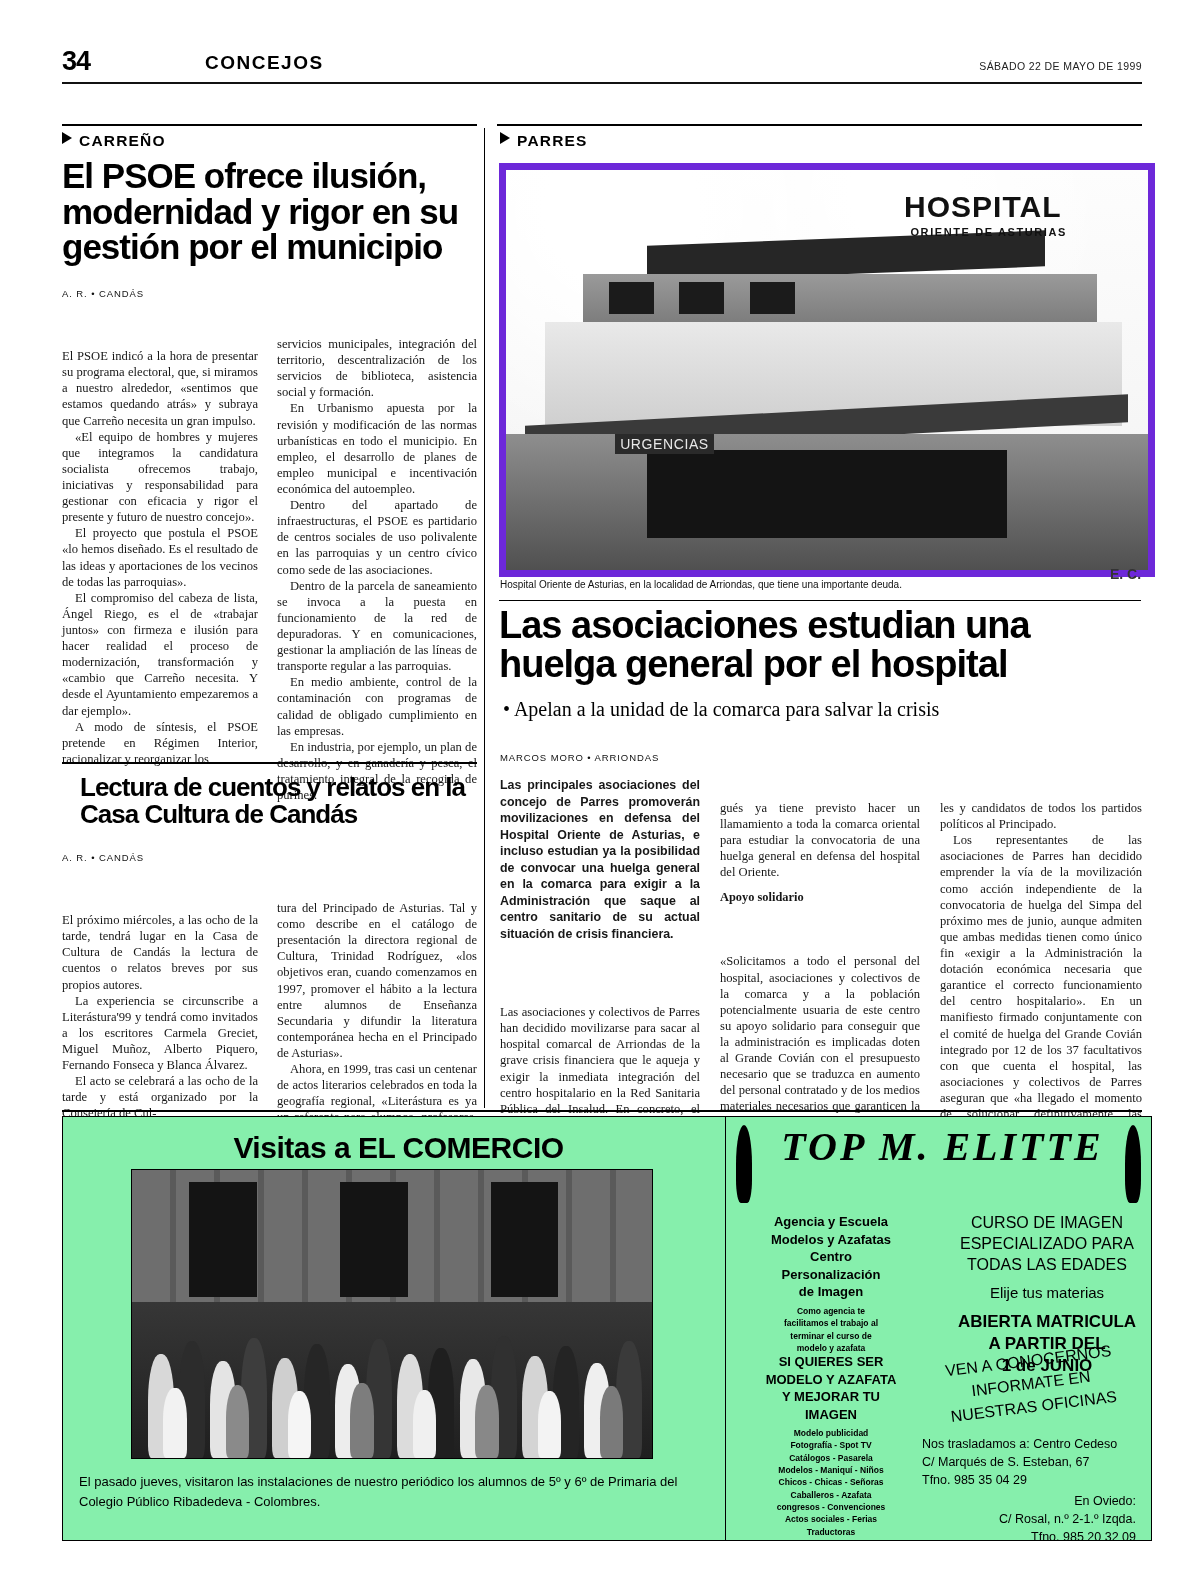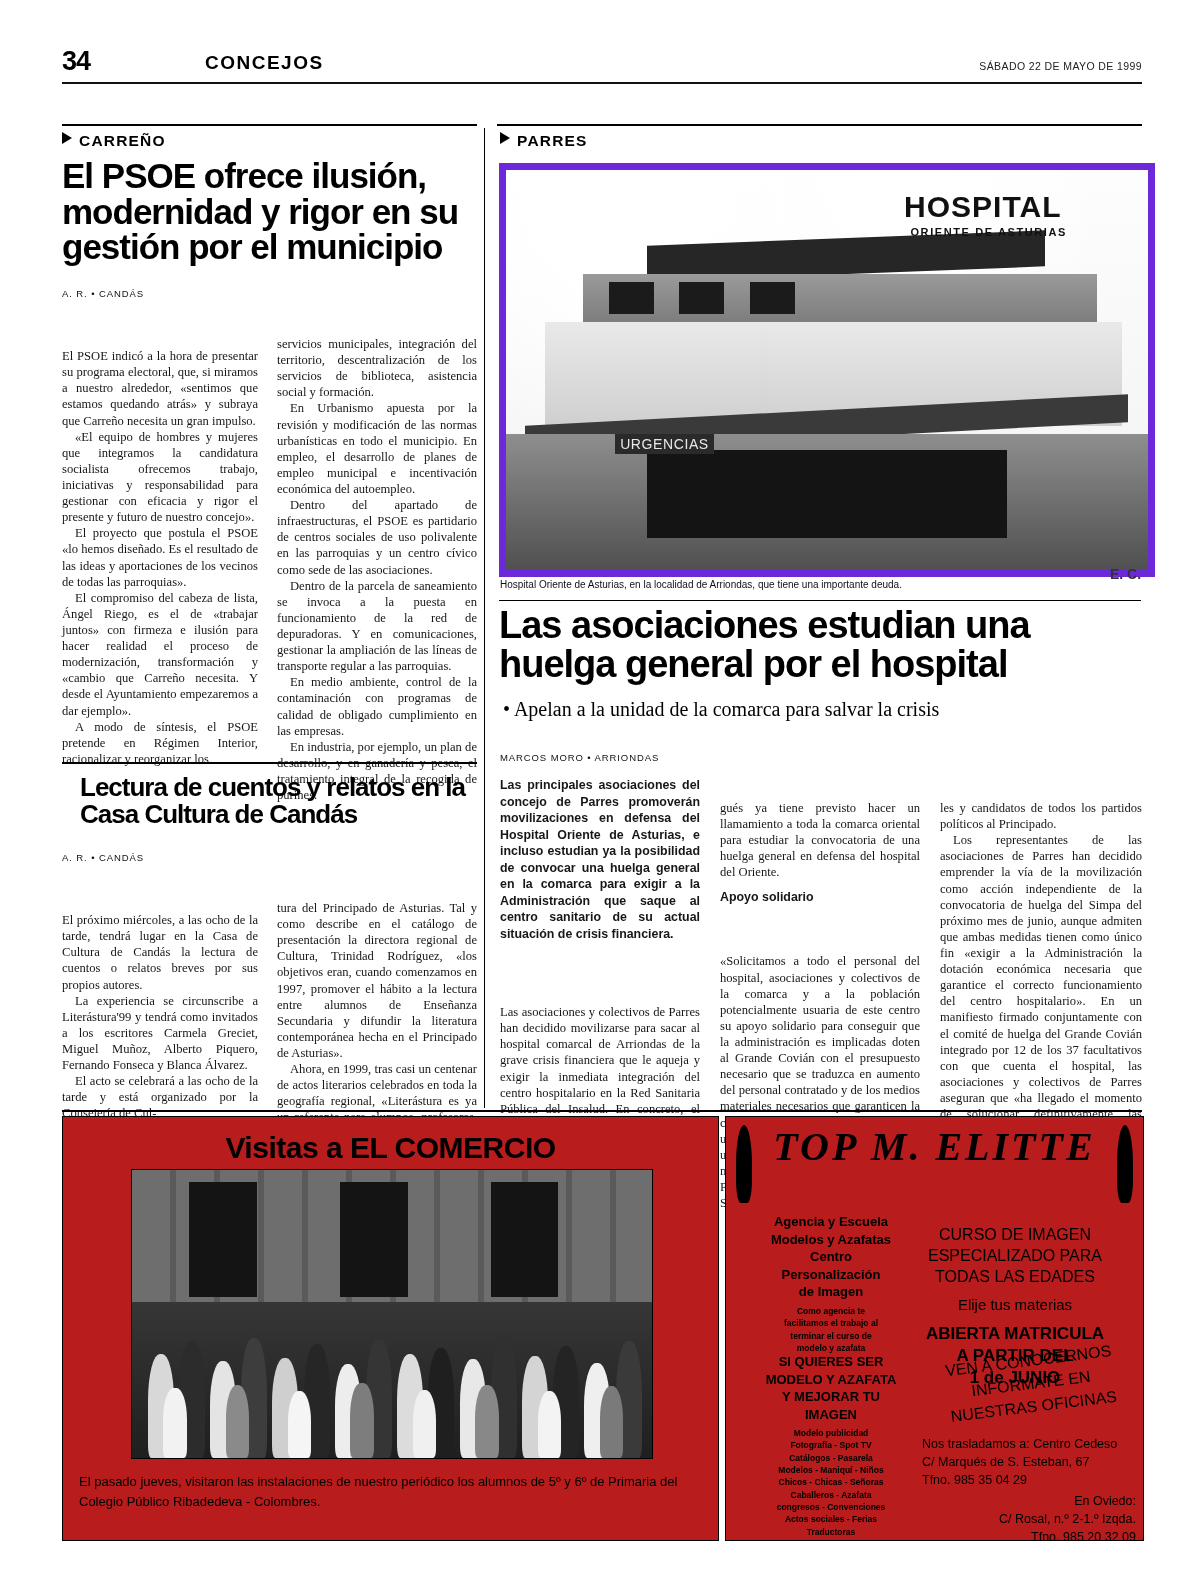--- a/index.html
+++ b/index.html
@@ -43,21 +43,21 @@
   
   .byline{font-family:"Liberation Sans",sans-serif;font-size:9.5px;
           letter-spacing:.9px;color:#111;margin-bottom:13px;}
   .col{position:absolute;font-size:12.6px;line-height:1.28;text-align:justify;
        hyphens:auto;-webkit-hyphens:auto;color:#171717;}
   .col p{margin:0;text-indent:13px;}
   .col p.first{text-indent:0;margin-top:48px;}
   .lead{font-family:"Liberation Sans",sans-serif;font-weight:bold;
         font-size:12.4px;line-height:1.33;text-align:justify;}
   .lead p{text-indent:0;}
-  .subsec{font-family:Liberation Sans, sans-serif;font-weight:bold;
+  .subsec{font-family:Liberation Serif, serif;font-weight:bold;
           font-size:12.4px;margin:9px 0 1px;}
 
   
   .photo{position:absolute;overflow:hidden;border:7px solid #6d28d9;background:#cfcfcf;}
   .caption{position:absolute;font-family:"Liberation Sans",sans-serif;
            font-size:10px;color:#111;}
   .credit{position:absolute;font-family:"Liberation Sans",sans-serif;font-size:14px;color:#333;font-weight:bold;}
 
   
   .hosp-sky{position:absolute;inset:0;
@@ -84,21 +84,21 @@
 
   
   .school{position:absolute;inset:0;background:linear-gradient(#4a4a4a,#1f1f1f);}
   .school-wall{position:absolute;left:0;top:0;width:100%;height:46%;
     background:repeating-linear-gradient(90deg,#6e6e6e 0 38px,#5a5a5a 38px 44px);}
   .school-door{position:absolute;background:#141414;}
   .crowd{position:absolute;left:0;bottom:0;width:100%;height:58%;}
   .kid{position:absolute;bottom:0;border-radius:45% 45% 12% 12%;}
 
   
-  .adbox{position:absolute;border:1px solid #000;background:#b91c1c;}
+  .adbox{position:absolute;border:1px solid #000;background:#86efac;padding-left:8px;}
   .ad-title{font-family:"Liberation Sans",sans-serif;font-weight:bold;
             text-align:center;letter-spacing:-.5px;}
   .ad-caption{font-family:"Liberation Sans",sans-serif;font-size:13px;line-height:1.5;}
   .elitte-logo{font-family:"Liberation Serif",serif;font-style:italic;font-weight:bold;
      font-size:40px;letter-spacing:3px;text-align:center;}
   .silhouette{position:absolute;width:16px;background:#000;
      border-radius:50% 50% 30% 30%;}
   .ad-l{font-family:"Liberation Sans",sans-serif;font-weight:bold;
         text-align:center;font-size:13px;line-height:1.35;}
   .ad-s{font-family:"Liberation Sans",sans-serif;font-weight:bold;
@@ -283,21 +283,21 @@
     <div class="ad-s" style="position:absolute;left:12px;top:310px;width:186px;white-space:pre-line;">Modelo publicidad
 Fotografía - Spot TV
 Catálogos - Pasarela
 Modelos - Maniquí - Niños
 Chicos - Chicas - Señoras
 Caballeros - Azafata
 congresos - Convenciones
 Actos sociales - Ferias
 Traductoras</div>
 
-    <div class="ad-r" style="position:absolute;left:184px;top:96px;width:210px;margin-top:12px;">
+    <div class="ad-r" style="position:absolute;left:216px;top:96px;width:210px;">
       <div class="big" style="white-space:pre-line;">CURSO DE IMAGEN
 ESPECIALIZADO PARA
 TODAS LAS EDADES</div>
       <div class="mid" style="margin-top:7px;">Elije tus materias</div>
       <div class="bold" style="margin-top:7px;white-space:pre-line;">ABIERTA MATRICULA
 A PARTIR DEL
 1 de JUNIO</div>
     </div>
 
     <div class="slant" style="position:absolute;left:200px;top:232px;width:210px;white-space:pre-line;">VEN A CONOCERNOS

